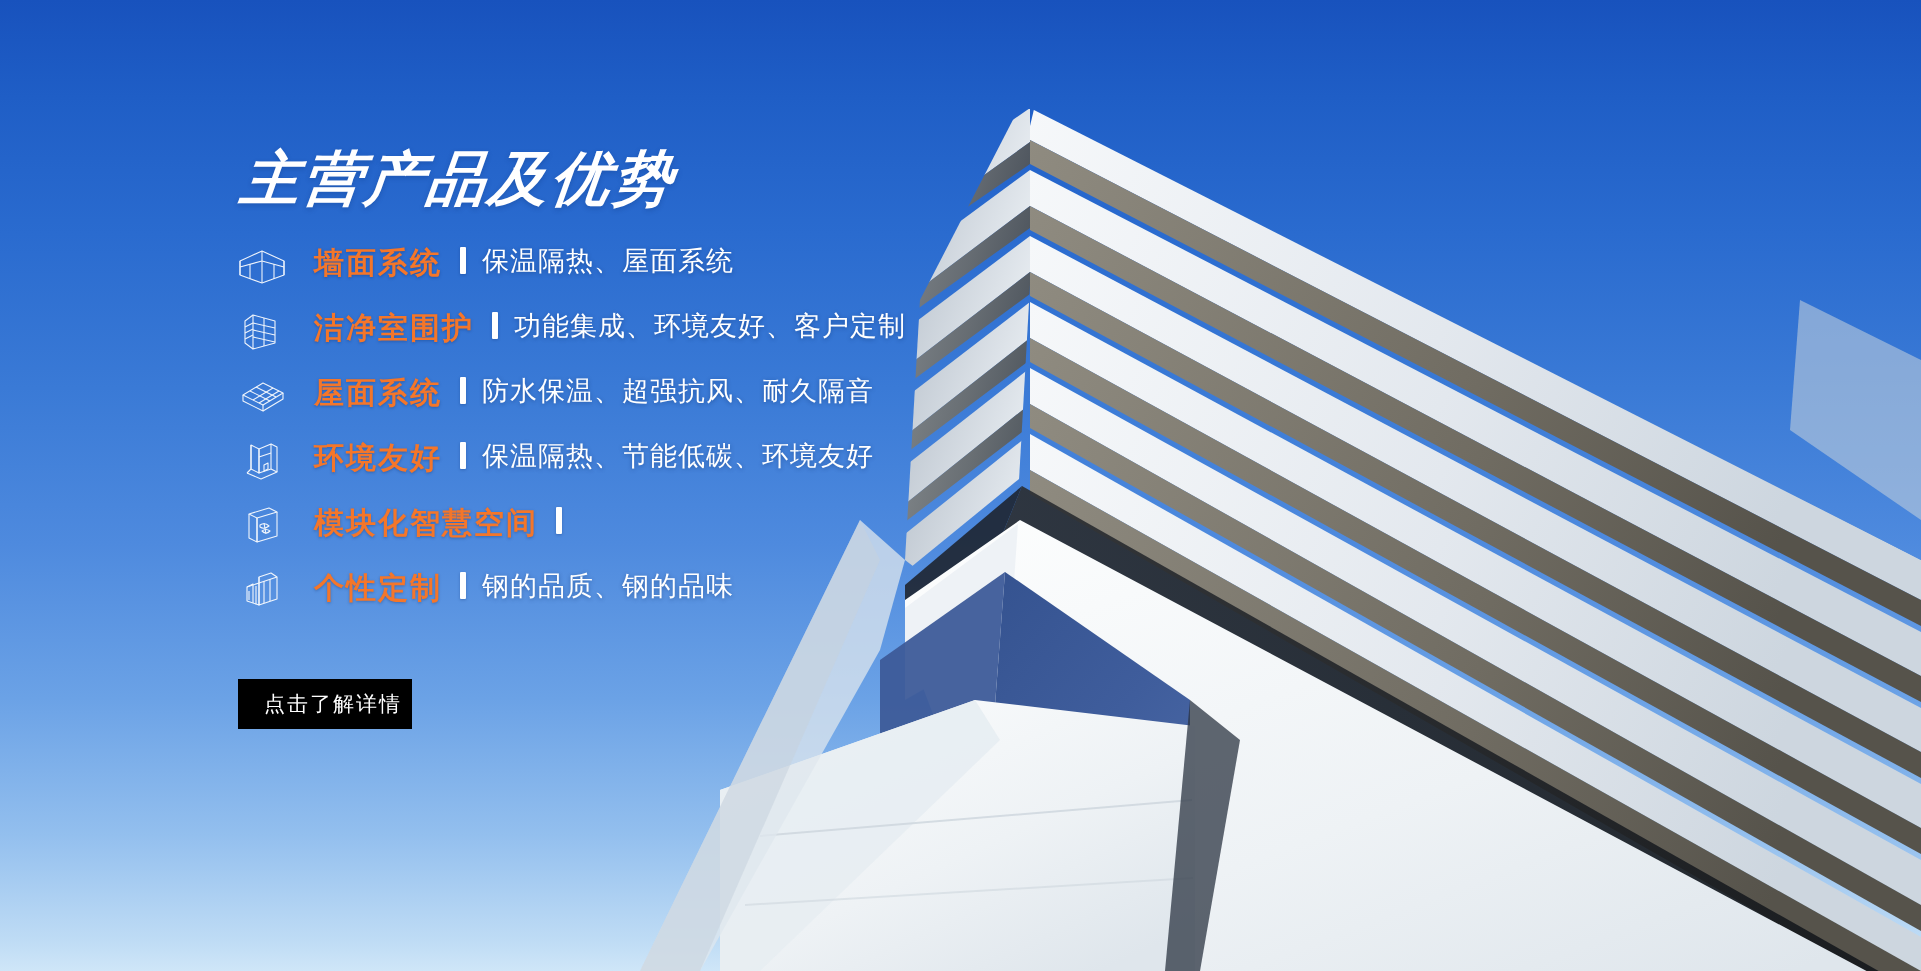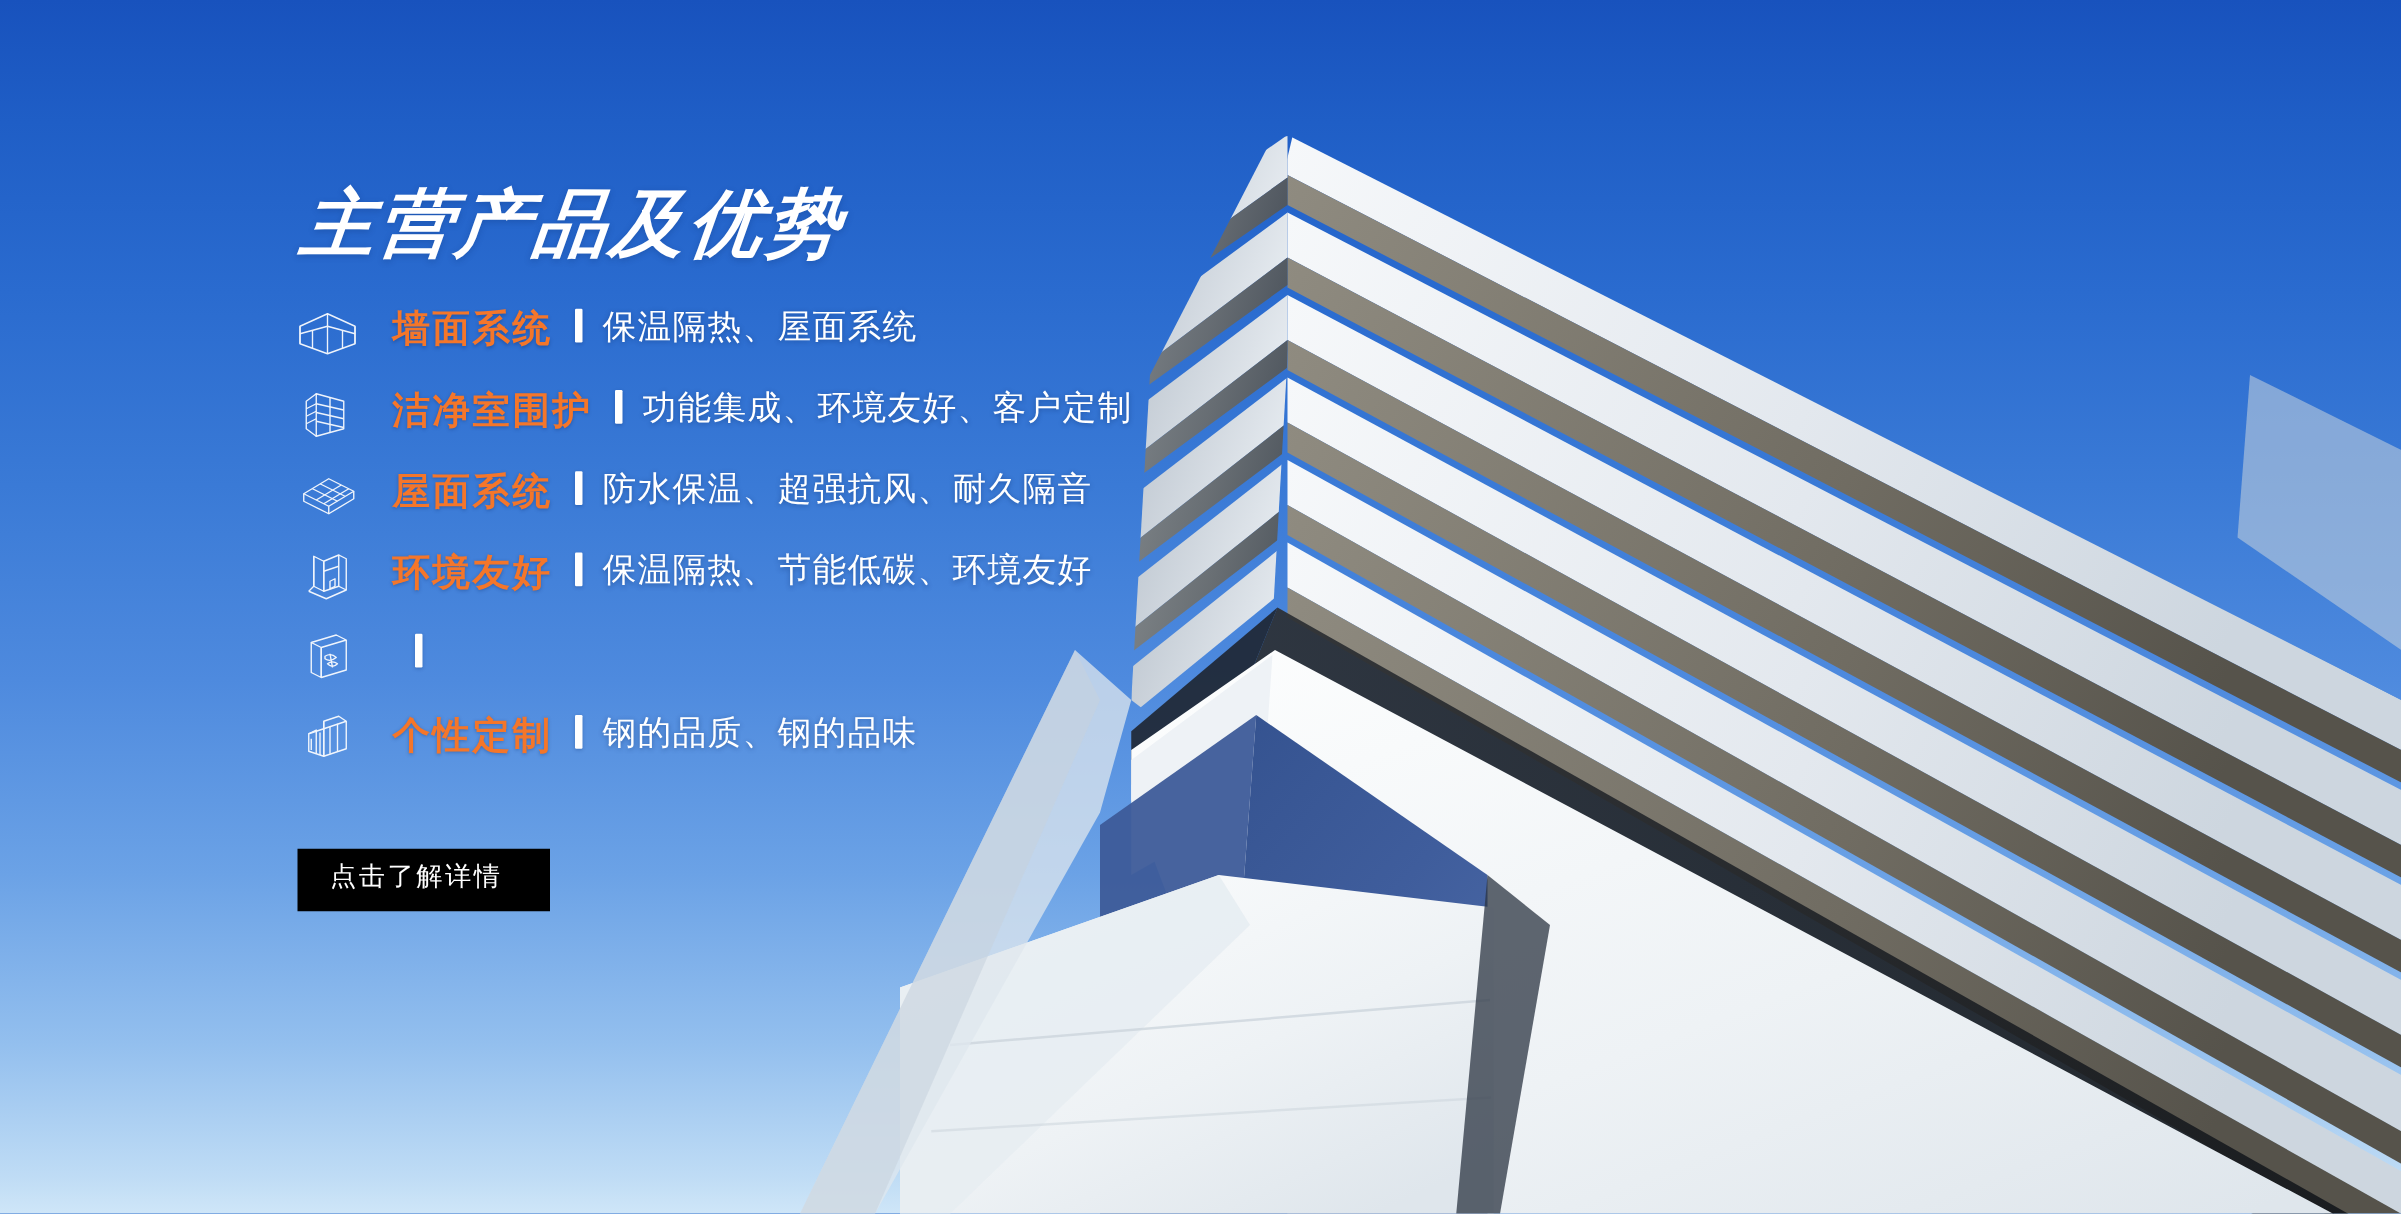--- a/index.html
+++ b/index.html
@@ -102,24 +102,24 @@
   }
 
   .cta-wrap { margin-top:46px; padding-left:2px; }
 
   .cta-button {
     display:inline-block;
     background:#000000;
     color:#ffffff;
     font-size:21px;
     letter-spacing:2px;
-    padding:14px 38px 15px 26px;
+    padding:14px 10px 15px 26px;
     border:none;
     cursor:pointer;
-    font-family:Liberation Mono, monospace;
+    font-family:Liberation Sans, sans-serif;
     line-height:1;
   }
 </style>
 </head>
 <body>
 
 <div id="banner">
 
   <div id="photo">
     <svg width="1921" height="971" viewBox="0 0 1921 971" xmlns="http://www.w3.org/2000/svg" aria-hidden="true">
@@ -309,20 +309,21 @@
           <svg width="50" height="44" viewBox="0 0 50 44" fill="none" stroke="#ffffff" stroke-width="1.1" stroke-linejoin="round">
             <polygon points="12,10 32,4 40,8 20,14"></polygon>
             <polyline points="12,10 12,34 20,38 20,14"></polyline>
             <polyline points="20,38 40,32 40,8"></polyline>
             <line x1="20" y1="14" x2="20" y2="38"></line>
             <path d="M23,21 q5,-3 9,1 q-5,4 -9,1 z"></path>
             <path d="M25,27 q4,-3 8,0 q-4,4 -8,0 z"></path>
             <line x1="27" y1="19" x2="29" y2="30"></line>
           </svg>
         </span>
+        <span class="prod-name">模块化智慧空间</span>
         <span class="prod-sep"></span>
       </li>
 
 
       <li class="prod-row">
         <span class="prod-icon">
           <svg width="50" height="44" viewBox="0 0 50 44" fill="none" stroke="#ffffff" stroke-width="1.1" stroke-linejoin="round">
             <polygon points="22,8 34,4 40,8 40,30 22,36"></polygon>
             <polyline points="22,8 22,36 10,32 10,18 22,14"></polyline>
             <polyline points="10,18 16,15 16,34"></polyline>

